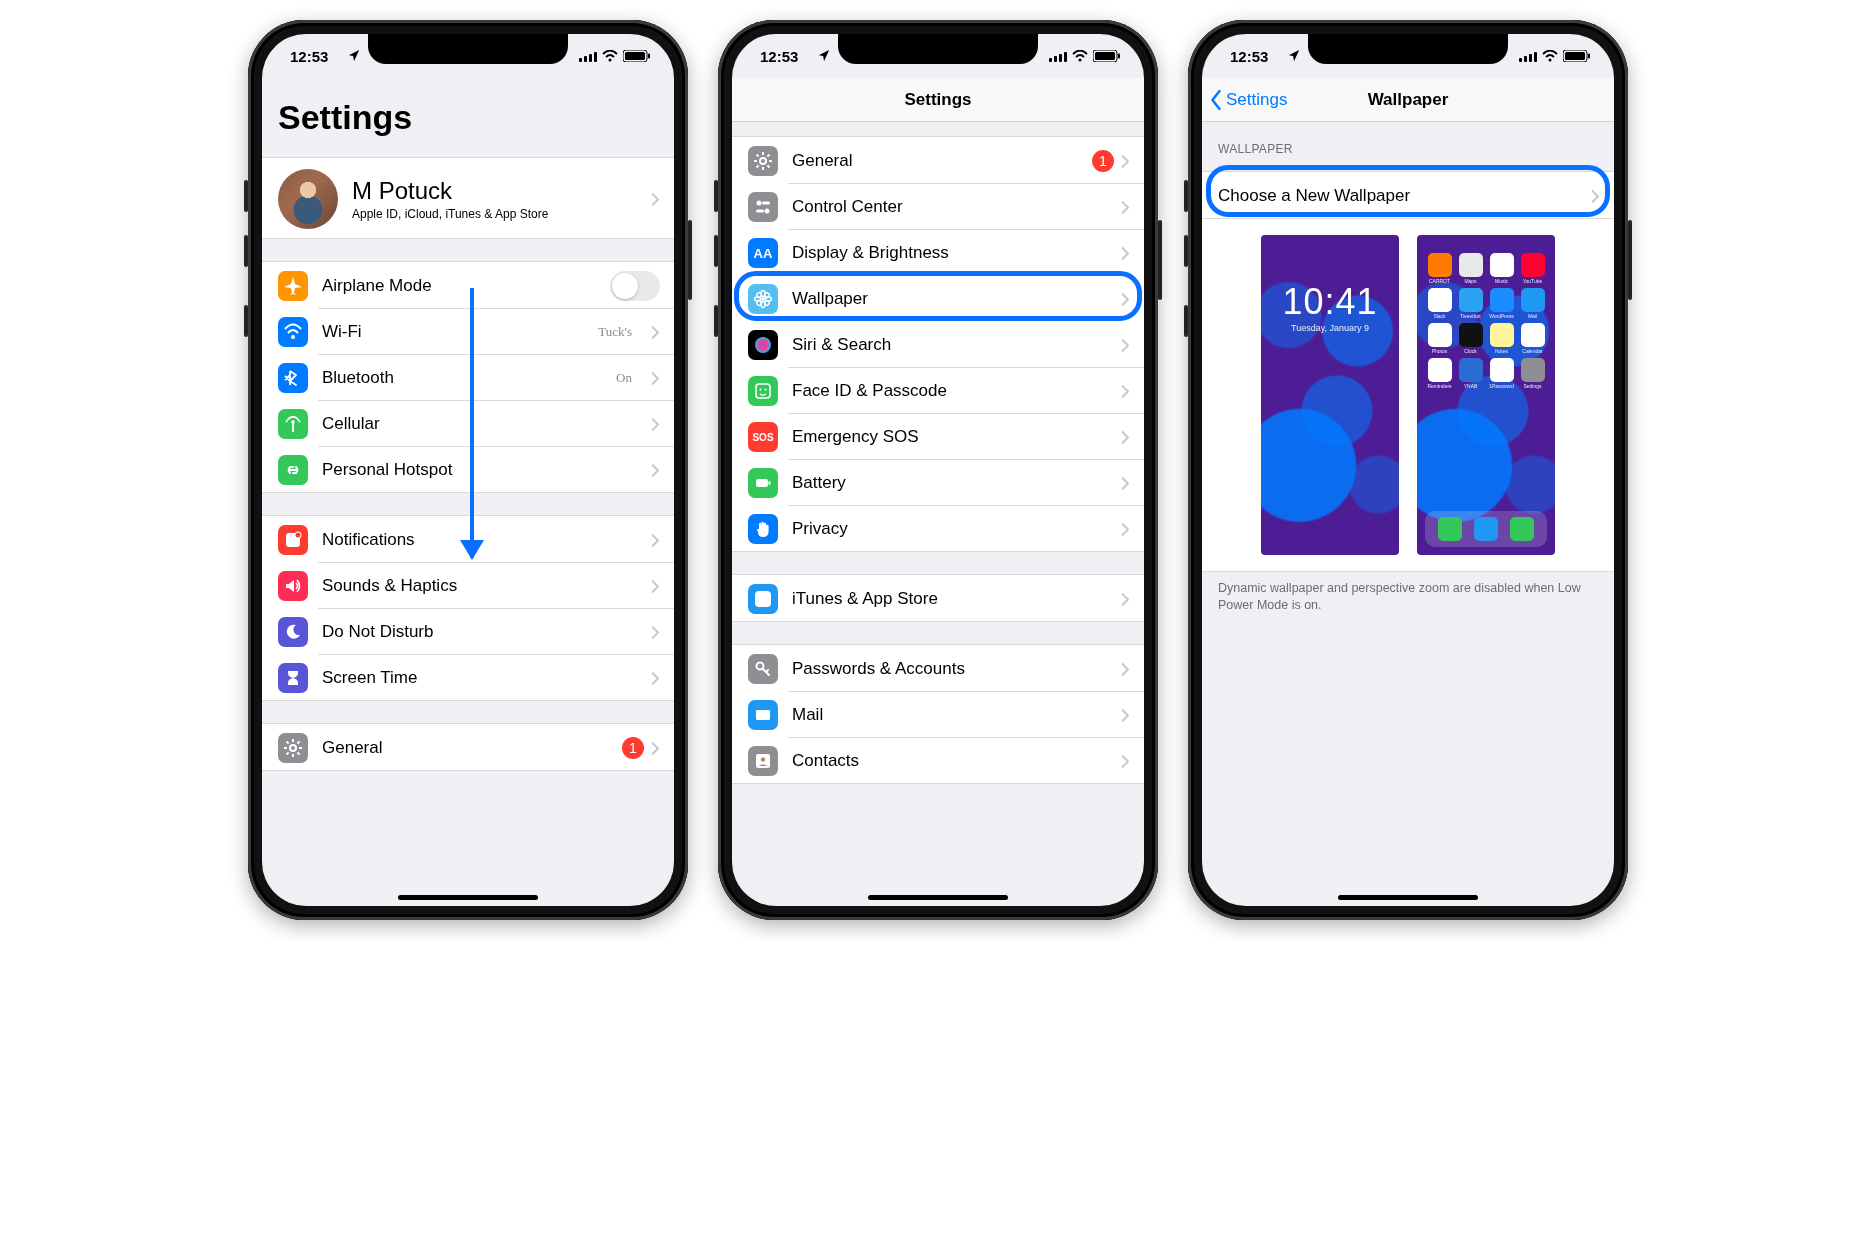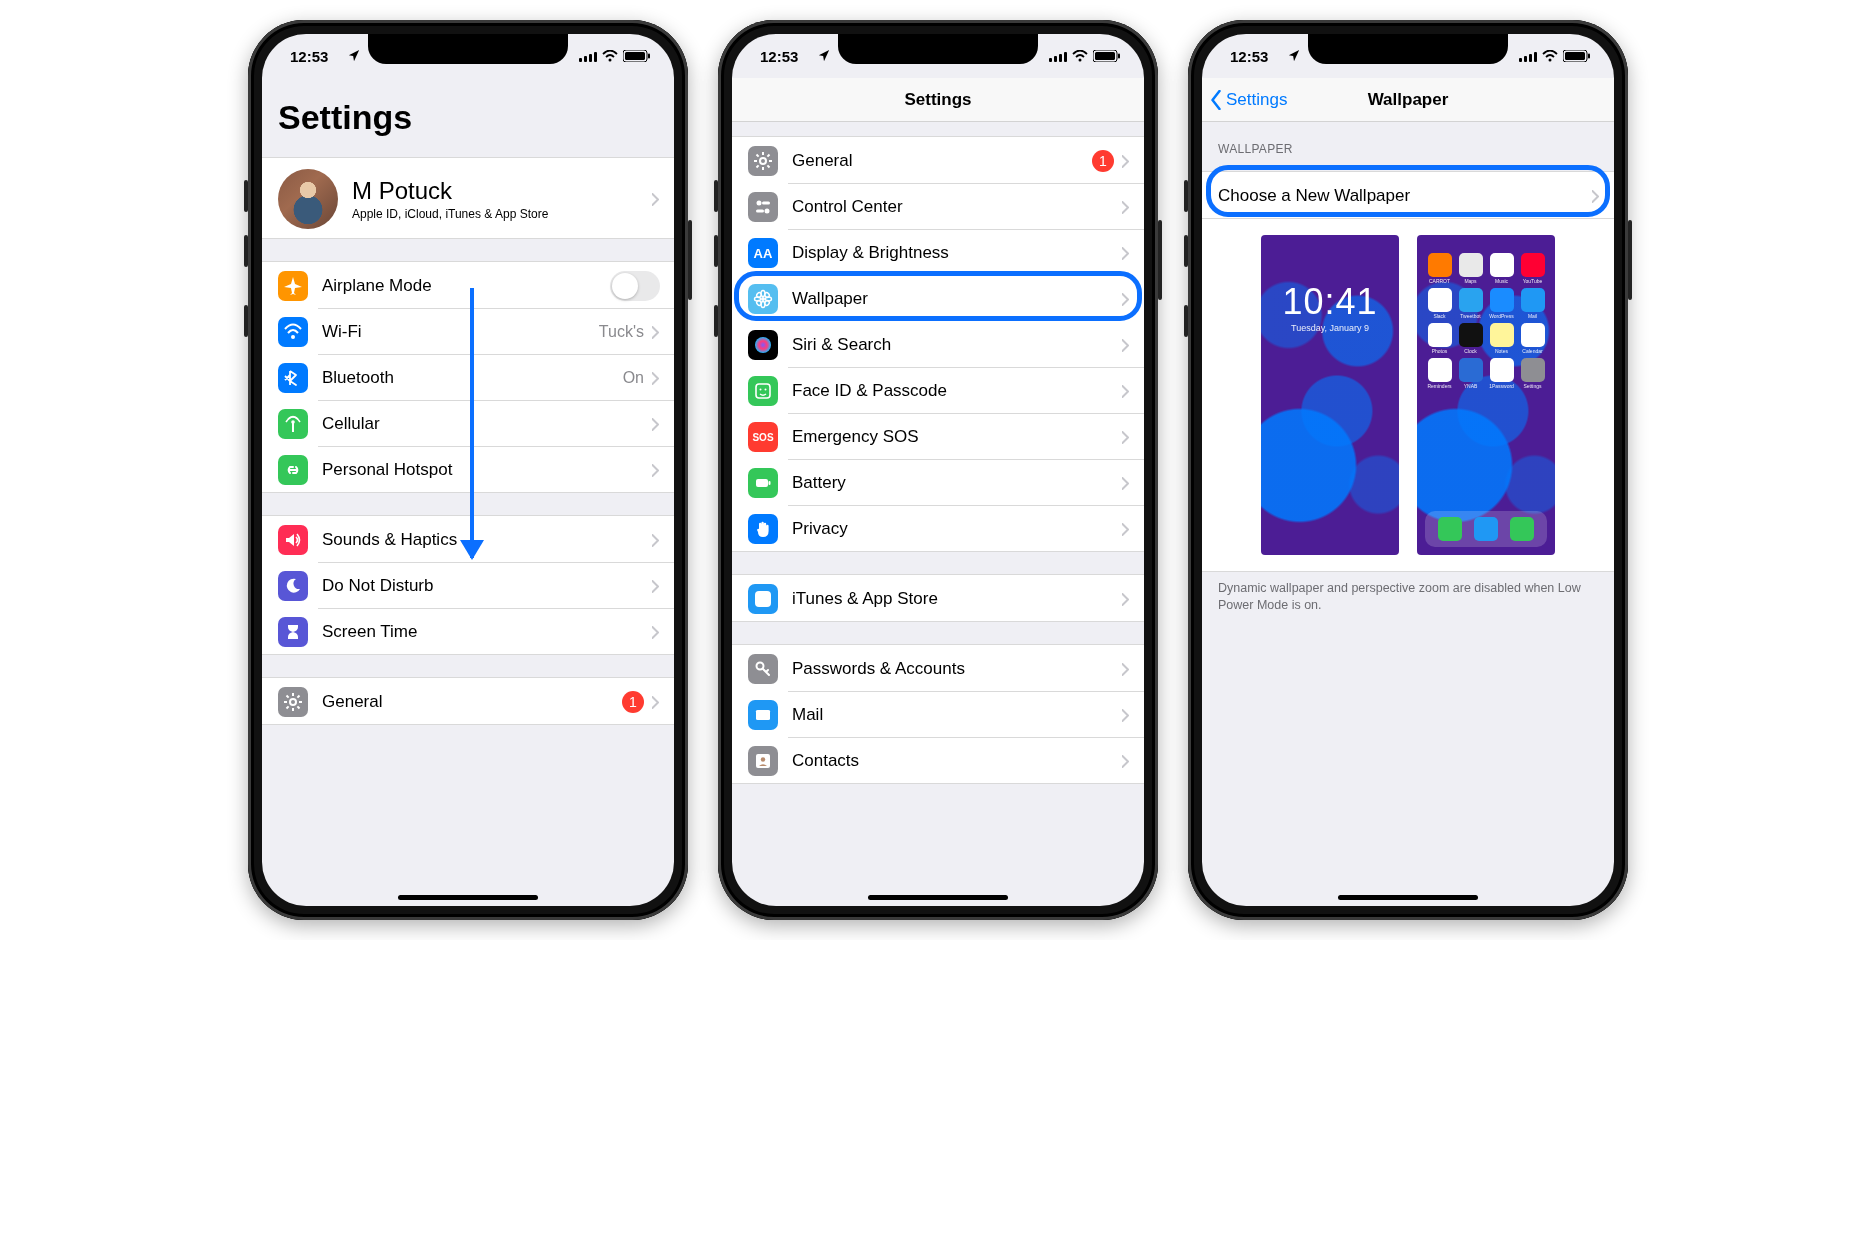--- a/index.html
+++ b/index.html
@@ -101,21 +101,21 @@
     content:""; position:absolute; left:56px; right:0; top:0;
     height:0.5px; background:rgba(0,0,0,0.15);
   }
   .icon-box {
     width:30px; height:30px; border-radius:7px;
     display:flex; align-items:center; justify-content:center;
     margin-right:14px; flex-shrink:0;
     color:#fff; font-size:16px;
   }
   .row-label { font-size:17px; color:#000; flex:1; }
-  .row-value { font-size:16px; color:#8a8a8e; margin-right:8px; }
+  .row-value { font-size:13px; color:#8a8a8e; margin-right:20px;font-family:Liberation Serif, serif; }
   .chevron { color:#c7c7cc; display:flex; align-items:center; }
   .chevron svg { width:8px; height:13px; display:block; }
 
   .badge {
     background:#ff3b30; color:#fff; min-width:22px; height:22px;
     border-radius:11px; display:flex; align-items:center; justify-content:center;
     font-size:14px; margin-right:8px; padding:0 6px;
   }
 
   .toggle {
@@ -463,20 +463,33 @@
             <span class="chevron">
               <svg viewBox="0 0 8 12">
                 <use href="#i-chevron"></use>
               </svg>
             </span>
           </div>
         </div>
 
       <div class="group" id="g1-notif">
           <div class="row">
+            <div class="icon-box" style="background: rgb(255, 59, 48);">
+              <svg width="20" height="20" viewBox="0 0 20 20">
+                <use href="#r-notif"></use>
+              </svg>
+            </div>
+            <span class="row-label">Notifications</span>
+            <span class="chevron">
+              <svg viewBox="0 0 8 12">
+                <use href="#i-chevron"></use>
+              </svg>
+            </span>
+          </div>
+          <div class="row">
             <div class="icon-box" style="background: rgb(255, 45, 85);">
               <svg width="20" height="20" viewBox="0 0 20 20">
                 <use href="#r-speaker"></use>
               </svg>
             </div>
             <span class="row-label">Sounds &amp; Haptics</span>
             <span class="chevron">
               <svg viewBox="0 0 8 12">
                 <use href="#i-chevron"></use>
               </svg>

